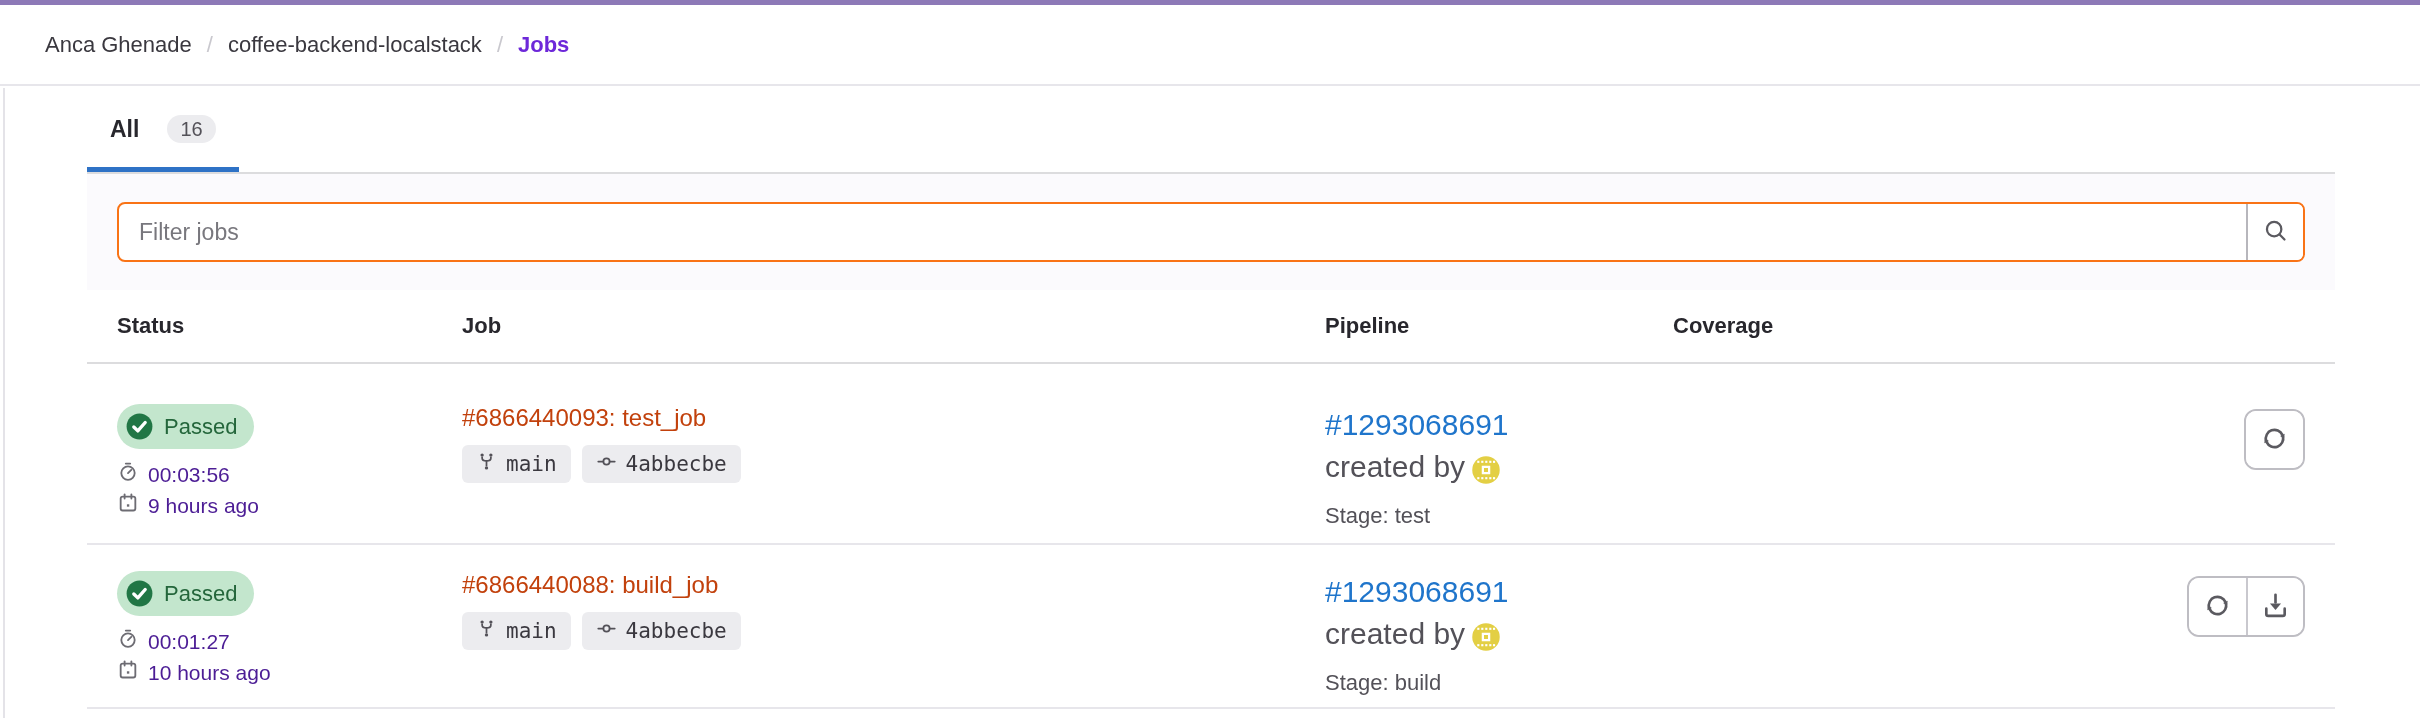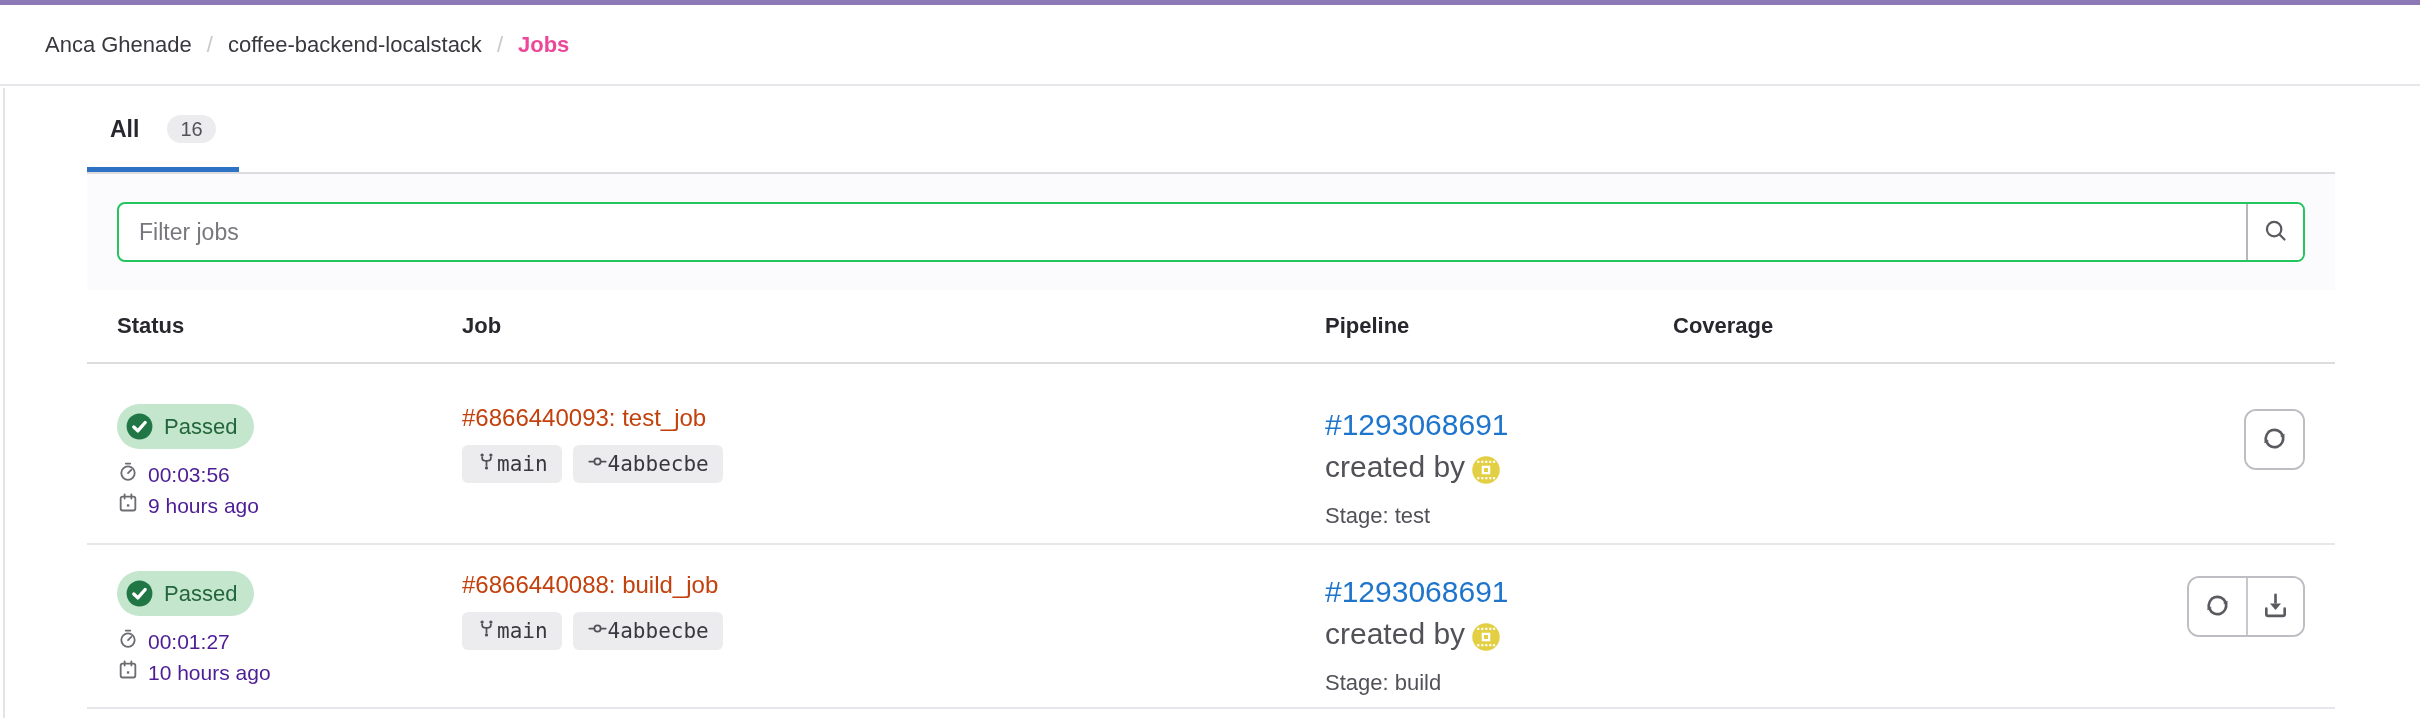--- a/index.html
+++ b/index.html
@@ -16,21 +16,21 @@
   .breadcrumb-bar {
     height: 81px;
     display: flex; align-items: center;
     padding-left: 45px;
     border-bottom: 2px solid #e7e6eb;
     background: #fff;
   }
   .breadcrumb { display: flex; align-items: center; gap: 15px; font-size: 22px; }
   .crumb { color: #3a383f; text-decoration: none; cursor: pointer; }
   .crumb-sep { color: #c9c8ce; }
-  .crumb-current { color: #ec4899; font-weight: 700; }
+  .crumb-current { color: #6d28d9; font-weight: 700; }
 
   .left-edge-line { position: absolute; left: 3px; top: 88px; bottom: 0; width: 2px; background: #e4e3e8; }
 
   .content { margin-left: 87px; width: 2248px; position: relative; }
 
   
   .tabs-bar { display: flex; align-items: stretch; height: 88px; border-bottom: 2px solid #dcdcde; }
   .tab {
     position: relative;
     display: flex; align-items: center; gap: 28px;
@@ -40,21 +40,21 @@
   .tab-underline { position: absolute; left: 0; right: 0; bottom: 0; height: 5px; background: #2e72c6; }
   .tab-count {
     background: #ececef; color: #535158; font-size: 20px;
     border-radius: 999px; padding: 4px 13px; line-height: 1;
   }
 
   
   .filter-panel { height: 116px; background: #fbfafd; display: flex; align-items: center; padding: 0 30px; }
   .input-group {
     flex: 1; height: 60px; background: #fff;
-    border: 2px solid #22c55e; border-radius: 8px;
+    border: 2px solid #f97316; border-radius: 8px;
     display: flex; align-items: stretch; overflow: hidden;
   }
   .filter-input {
     flex: 1; border: none; outline: none; background: transparent;
     font-family: "Liberation Sans", "DejaVu Sans", sans-serif;
     font-size: 23px; padding: 0 20px; color: #28272d;
   }
   .filter-input::placeholder { color: #78777d; opacity: 1; }
   .search-btn {
     width: 57px; display: flex; align-items: center; justify-content: center;
@@ -86,21 +86,21 @@
   .status-pill svg { width: 31px; height: 31px; display: block; }
   .meta-line { display: flex; align-items: center; gap: 9px; color: #4c1d95; font-size: 21px; }
   .meta-line svg { width: 22px; height: 22px; color: #6d6c73; flex: none; }
   .mt-duration { margin-top: 12px; }
   .mt-date { margin-top: 4px; text-align: right; }
 
   
   .job-link { color: #c2410c; text-decoration: none; font-size: 24px; cursor: pointer; display: inline-block; }
   .ref-badges { display: flex; gap: 11px; margin-top: 13px; }
   .ref-badge {
-    display: inline-flex; align-items: center; gap: 0;
+    display: inline-flex; align-items: center; gap: 9px;
     background: #ececef; color: #3a383f;
     height: 38px; padding: 0 14px; border-radius: 6px;
     font-family: "DejaVu Sans Mono", "Liberation Mono", monospace;
     font-size: 21px; text-decoration: none; cursor: pointer;
   }
   .ref-badge svg { width: 21px; height: 21px; color: #535158; }
 
   
   .pl-text { width: 280px; font-size: 30px; color: #535158; line-height: 1.4; }
   .pl-link { color: #1f75cb; text-decoration: none; cursor: pointer; }

